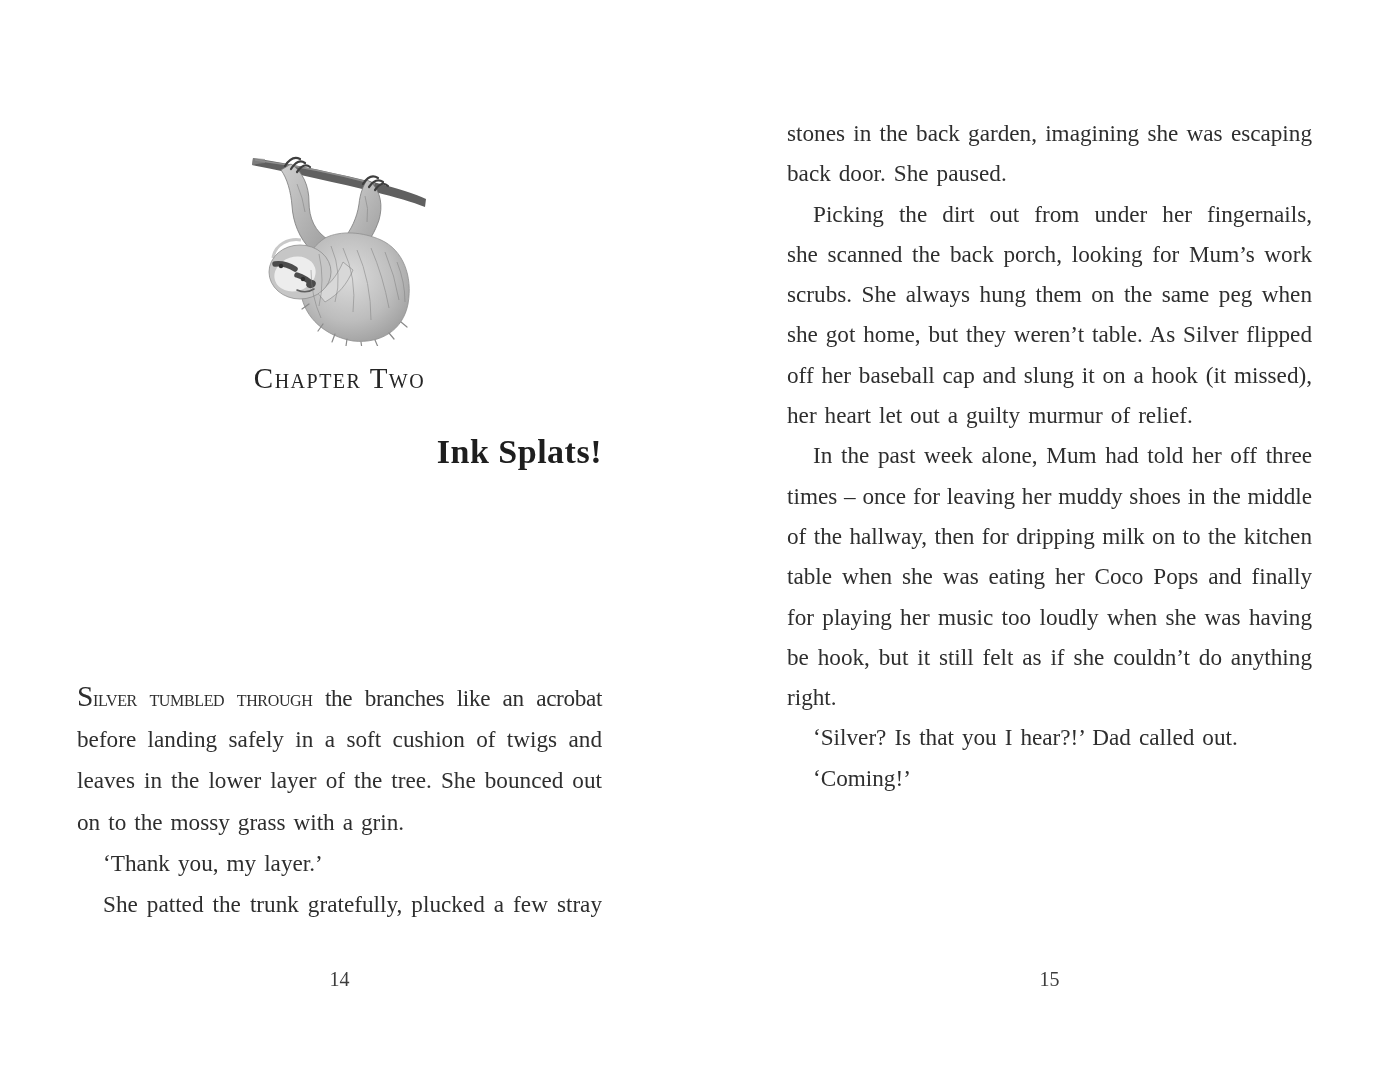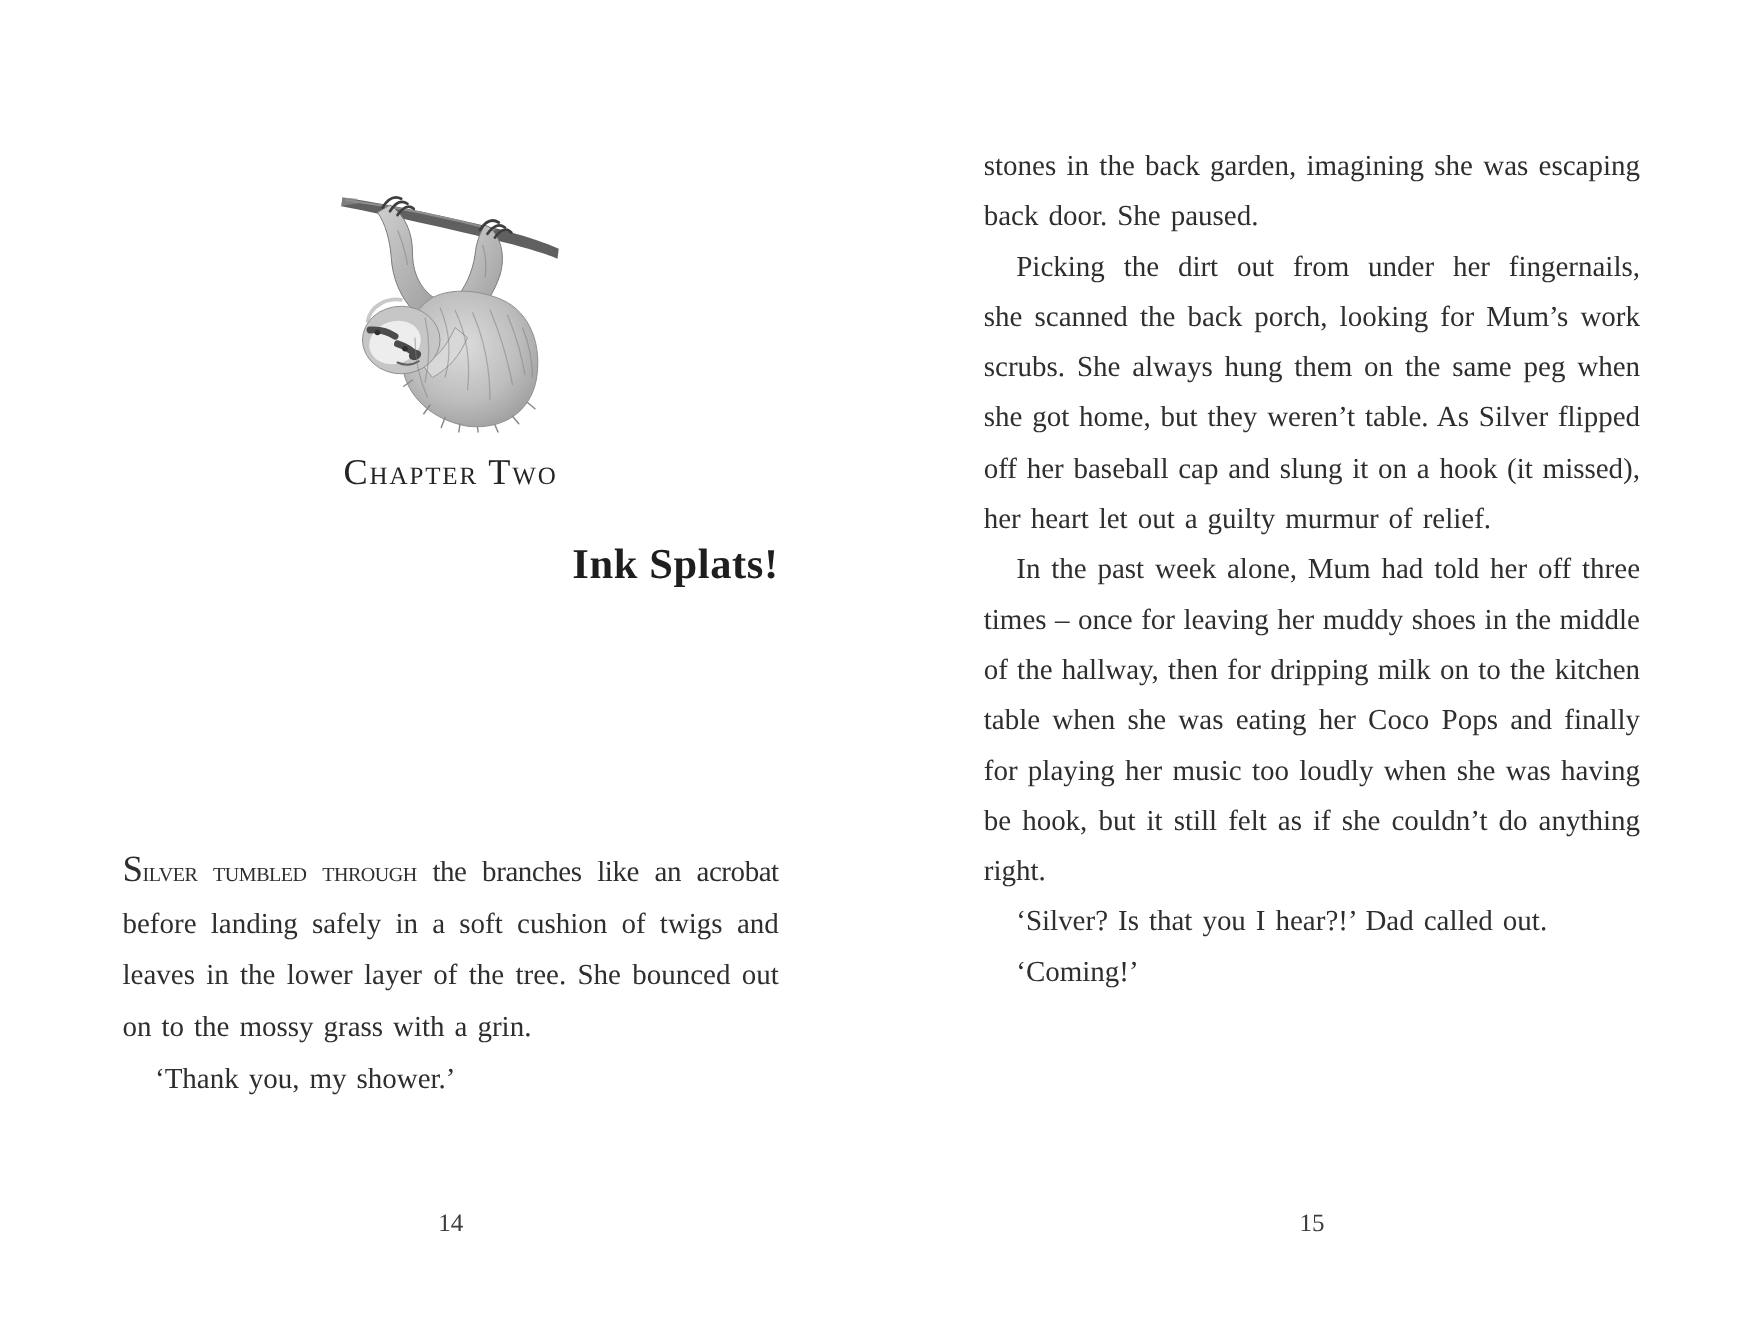--- a/index.html
+++ b/index.html
@@ -6,21 +6,21 @@
   .spread {
     position: relative;
     width: 1400px;
     height: 1074px;
     background: #ffffff;
     font-family: "Liberation Serif", serif;
     color: #2e2e2e;
     overflow: hidden;
   }
   .page { position: absolute; top: 0; width: 525px; height: 1074px; }
-  #left-page  { left: 98px; }
+  #left-page  { left: 77px; }
   #right-page { left: 787px; }
 
   .illustration { position: absolute; left: 168px; top: 144px; width: 184px; height: 202px; margin: 0; }
   .illustration svg { display: block; width: 100%; height: 100%; }
 
   .chapter-label {
     position: absolute; top: 362px; left: 0; width: 100%; margin: 0;
     text-align: center; font-weight: 400; font-variant: small-caps;
     font-size: 29px; letter-spacing: 1.5px; color: #252525;
   }
@@ -127,21 +127,22 @@
     </figure>
 
     <h2 class="chapter-label">Chapter Two</h2>
     <h1 class="chapter-title">Ink Splats!</h1>
 
     <div class="body-text" id="left-body">
         <div class="line just opener"><span class="op-initial">S</span><span class="op-sc">ilver tumbled through</span><span> the branches like an acrobat</span></div>
         <div class="line just">before landing safely in a soft cushion of twigs and</div>
         <div class="line just">leaves in the lower layer of the tree. She bounced out</div>
         <div class="line">on to the mossy grass with a grin.</div>
-        <div class="line indent">‘Thank you, my shower.’</div>
+        <div class="line indent">‘Thank you, my layer.’</div>
+        <div class="line just indent">She patted the trunk gratefully, plucked a few stray</div>
       </div>
 
     <div class="page-num">14</div>
   </section>
 
   <section class="page" id="right-page">
     <div class="body-text" id="right-body">
         <div class="line just">stones in the back garden, imagining she was escaping</div>
         <div class="line">back door. She paused.</div>
         <div class="line just indent">Picking the dirt out from under her fingernails,</div>

